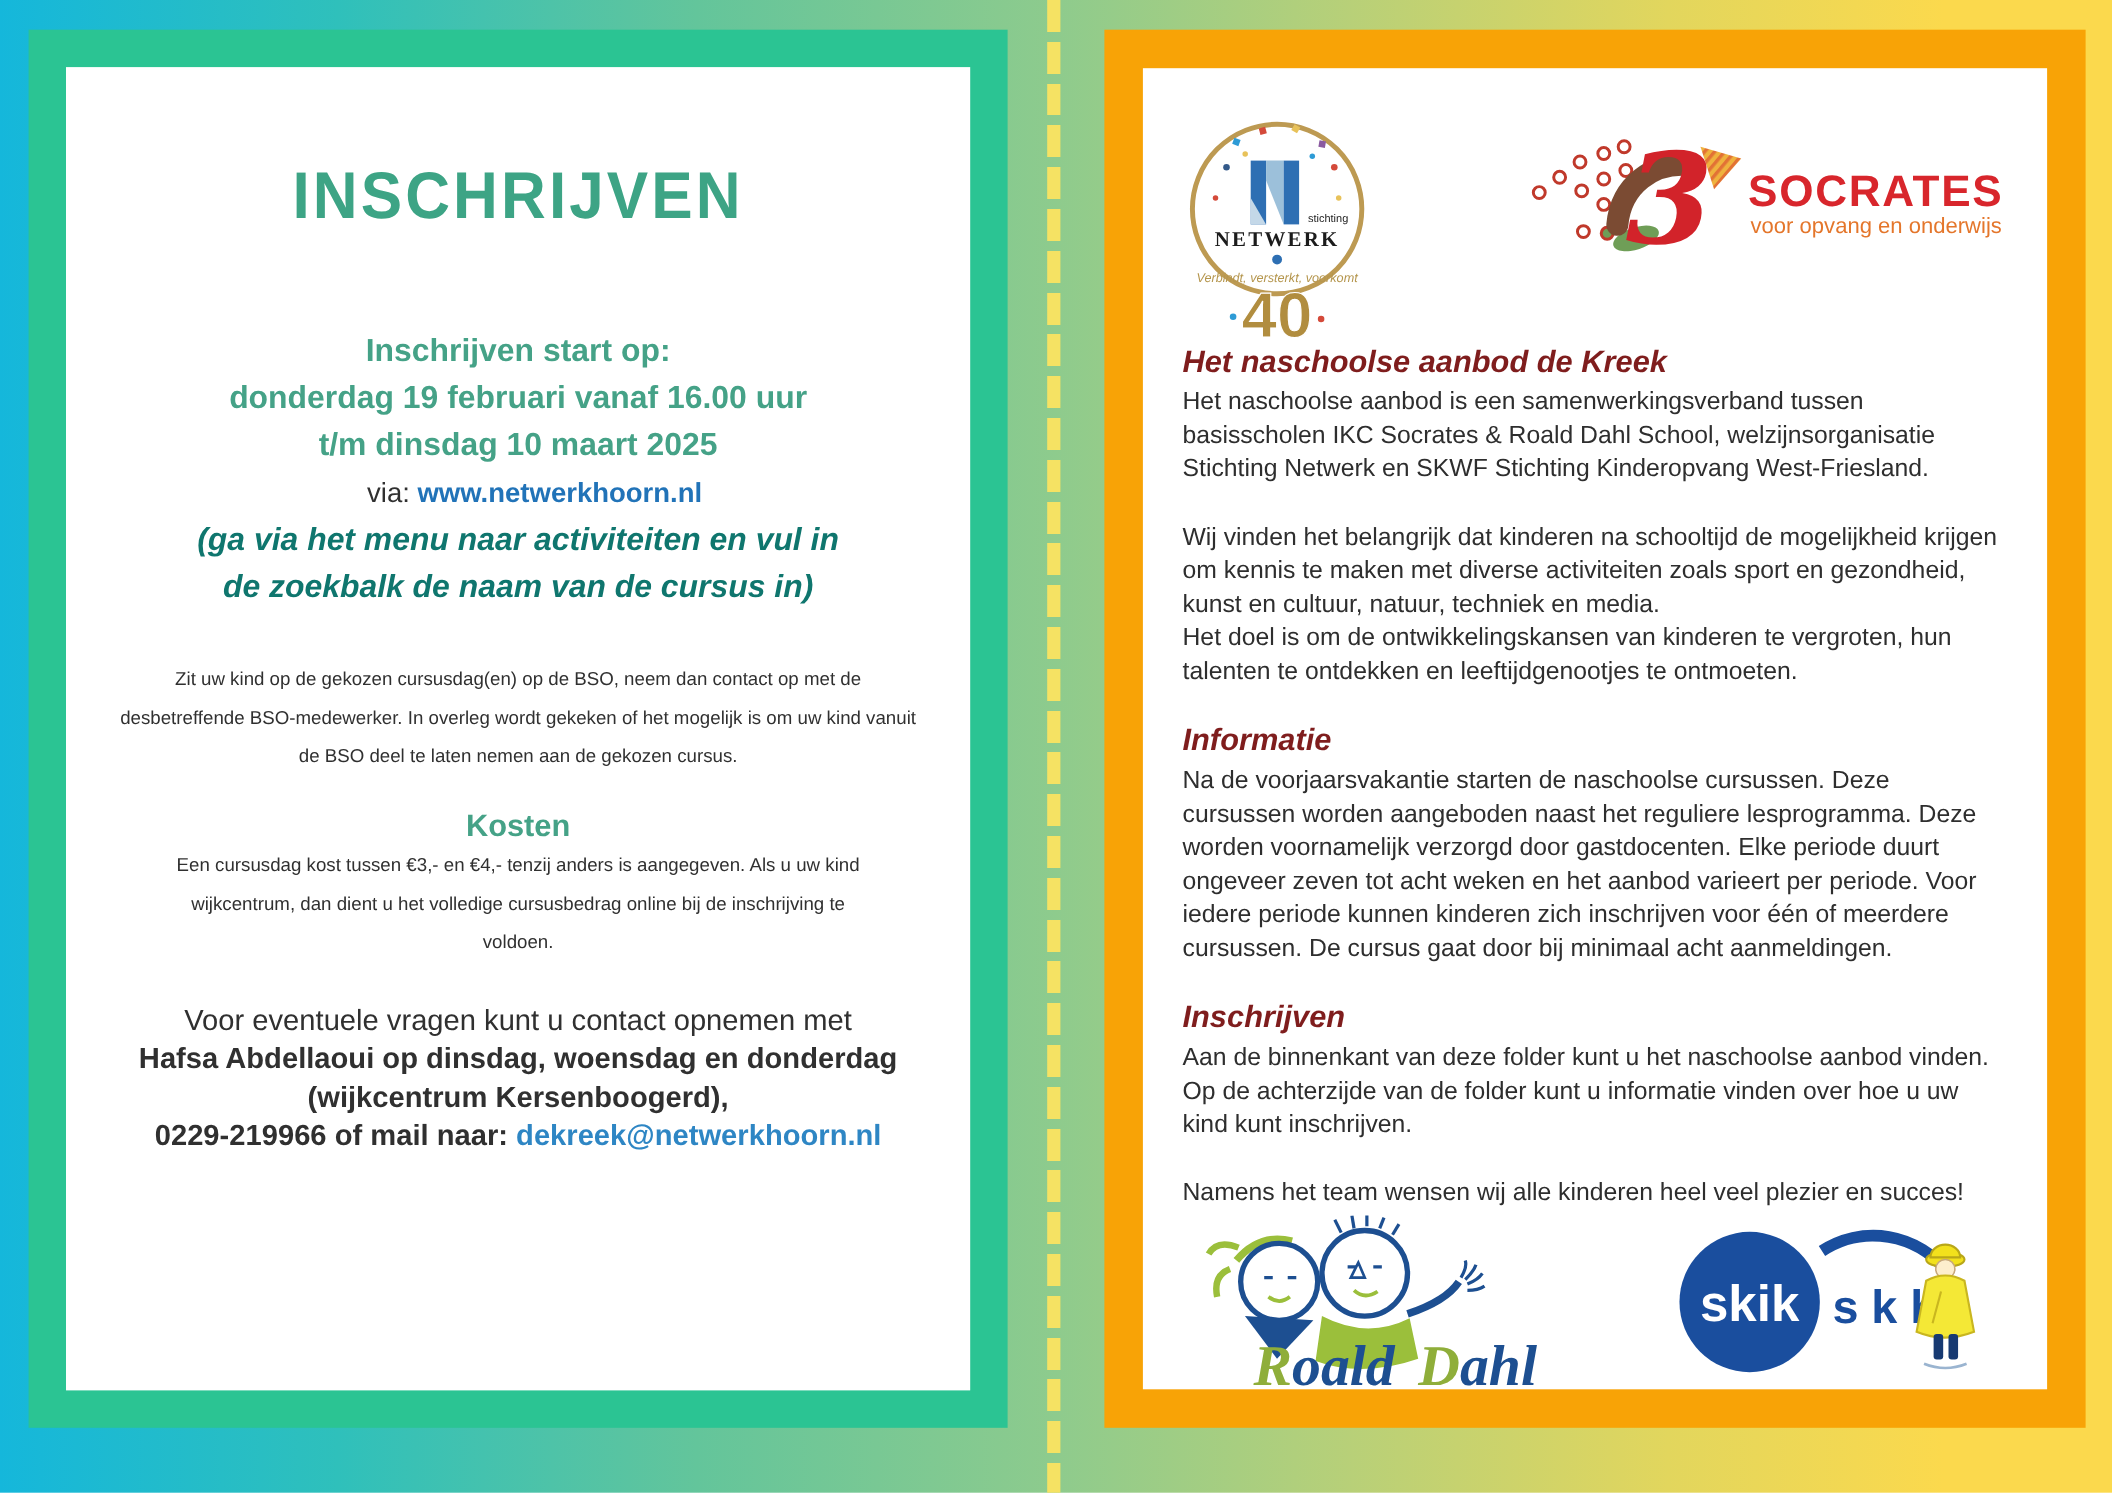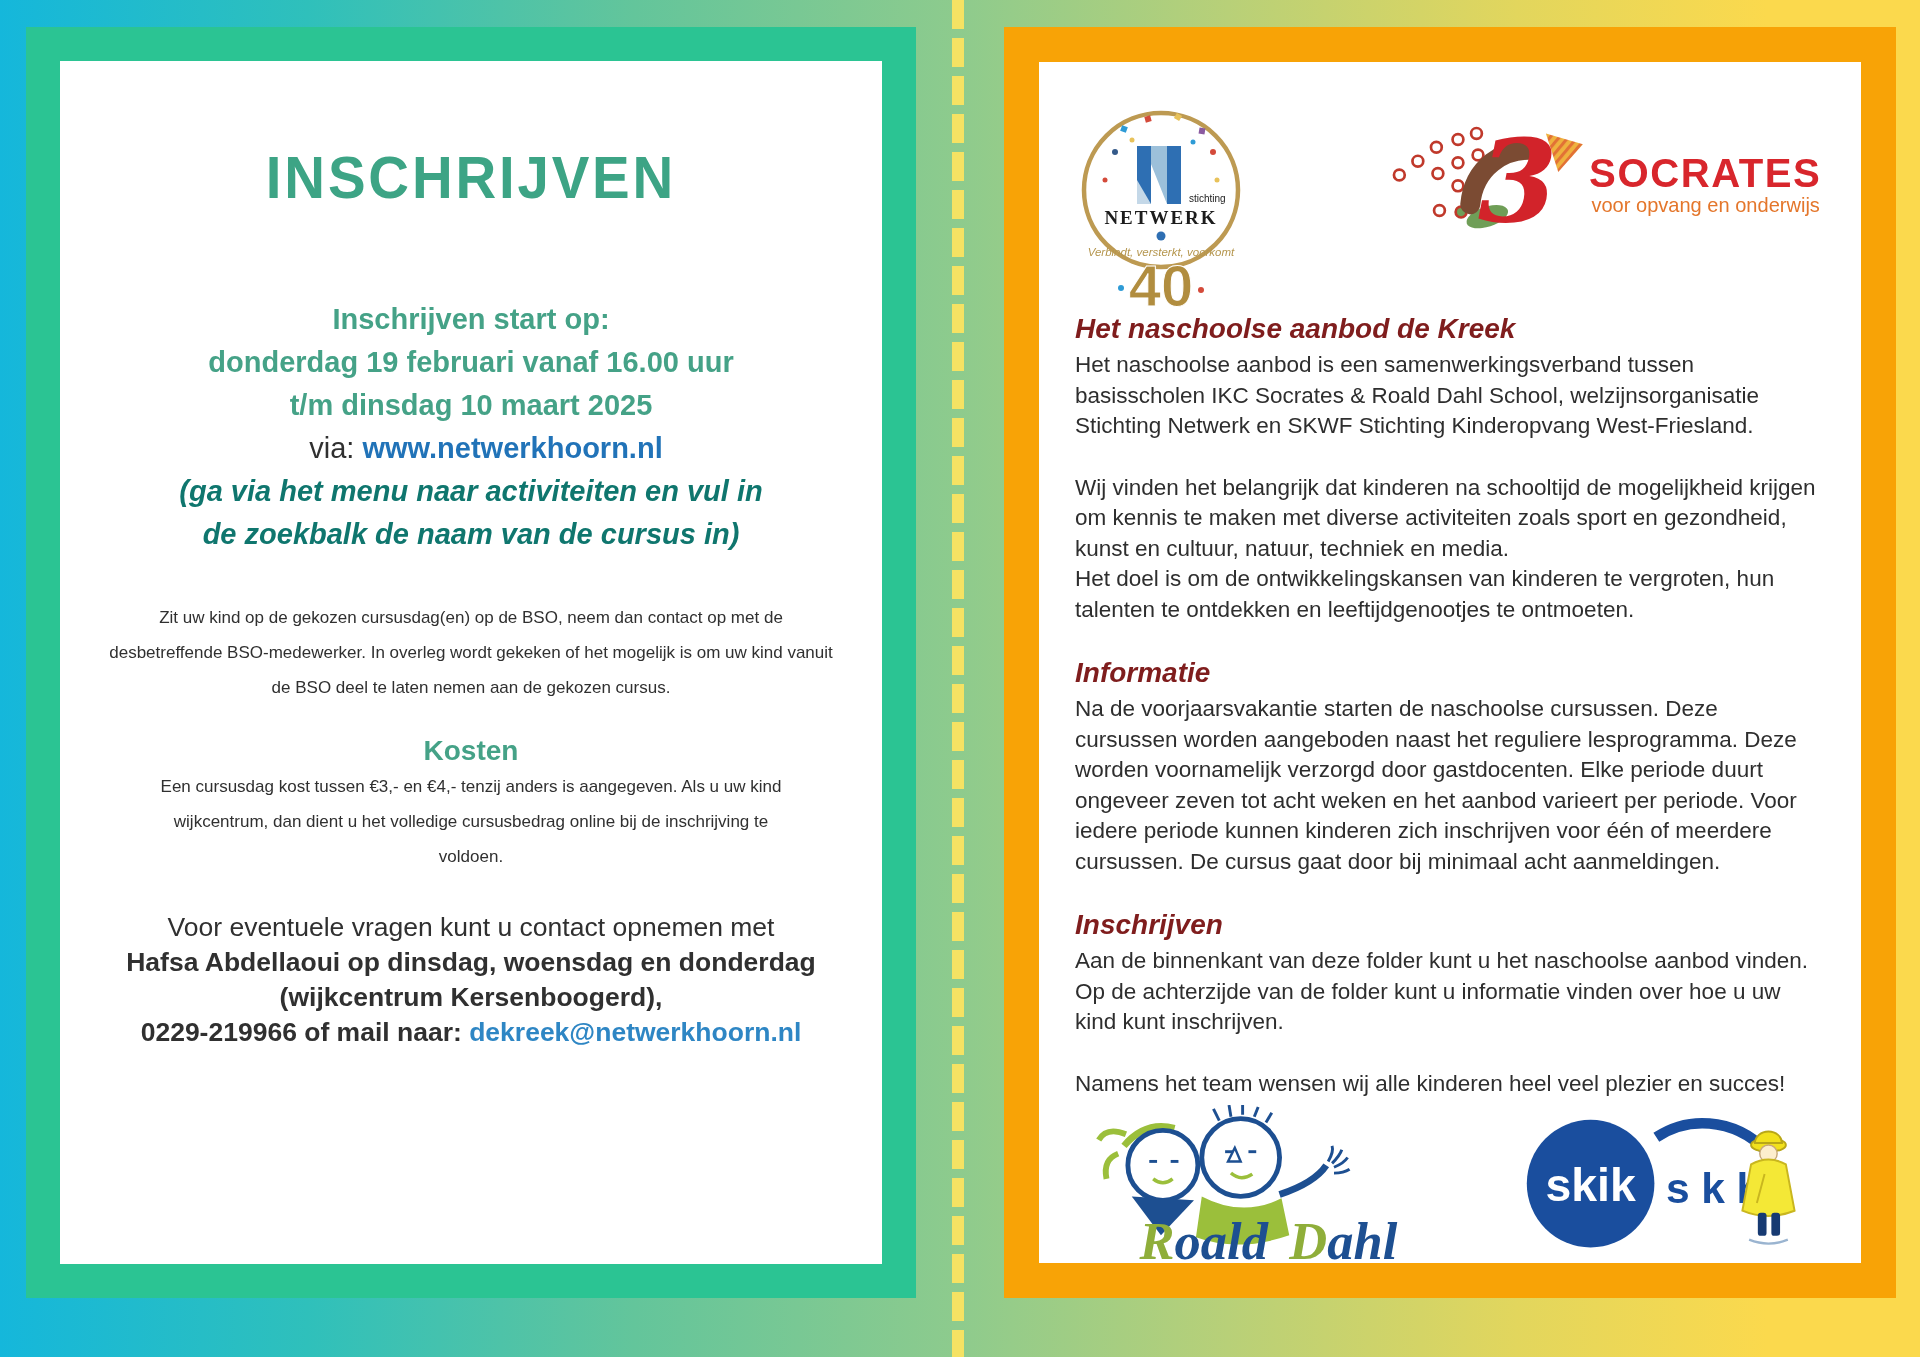--- a/index.html
+++ b/index.html
@@ -22,21 +22,21 @@
   .panel-inner { background:#ffffff; width:100%; height:100%; overflow:hidden; }
 
   
   .left-content { text-align:center; padding-top:82px; color:#303030; }
   .big-title {
     font-size:60px; font-weight:bold; letter-spacing:3px;
     color:#3da485; transform:scaleX(0.94); transform-origin:center;
     margin-bottom:86px;
   }
   .green-lines { font-size:29px; font-weight:bold; color:#45a287; line-height:43px; }
-  .via-line { font-size:29px; line-height:43px; color:#303030;padding-left:30px; }
+  .via-line { font-size:25px; line-height:43px; color:#303030;padding-left:30px; }
   .via-line .link { color:#2173b8; font-weight:bold; text-decoration:none; }
   .hint-lines { font-size:29px; font-weight:bold; font-style:italic; color:#0f766e; line-height:43px; }
   .body-par { font-size:17px; line-height:35px; color:#303030; margin:0 auto; }
   .par-bso { max-width:725px; margin-top:44px; }
   .green-heading-left { font-size:28px; font-weight:bold; color:#45a287; line-height:36px; margin-top:28px; }
   .par-kosten { max-width:660px; }
   .contact-block { margin-top:36px; font-size:26.5px; line-height:35px; }
   .bold { font-weight:bold; }
   .email-link { color:#2e86c4; font-weight:bold; text-decoration:none; }
 

